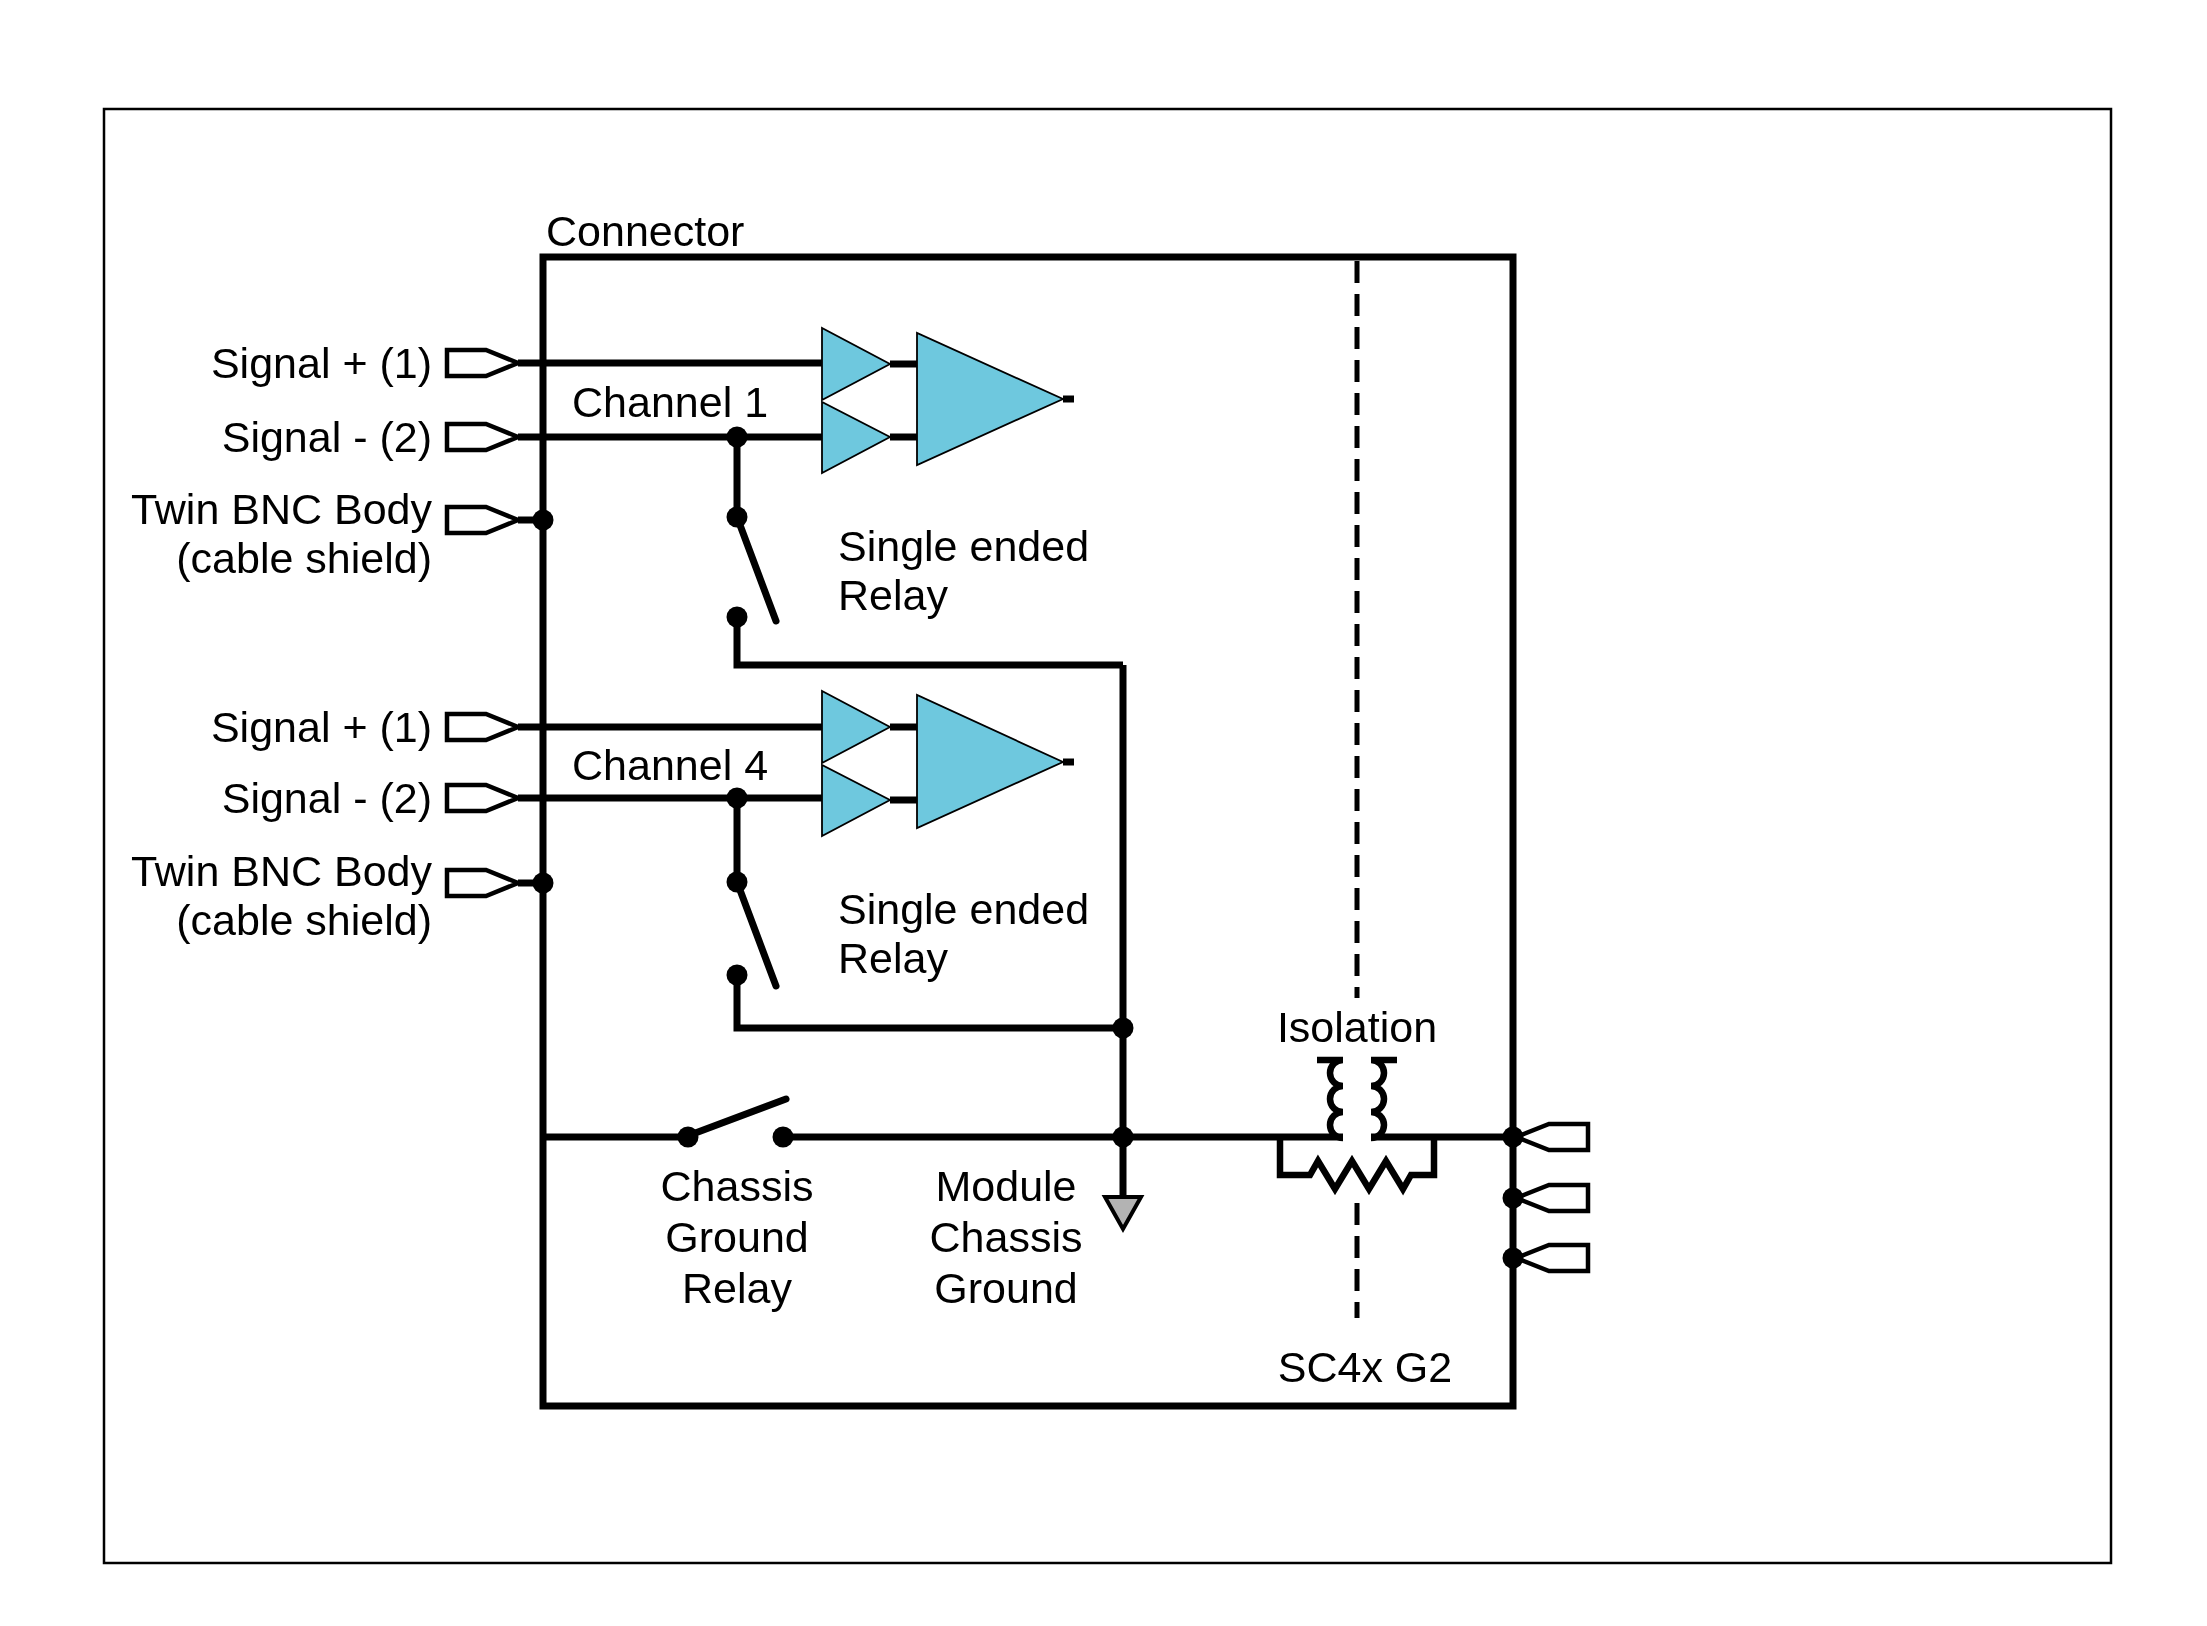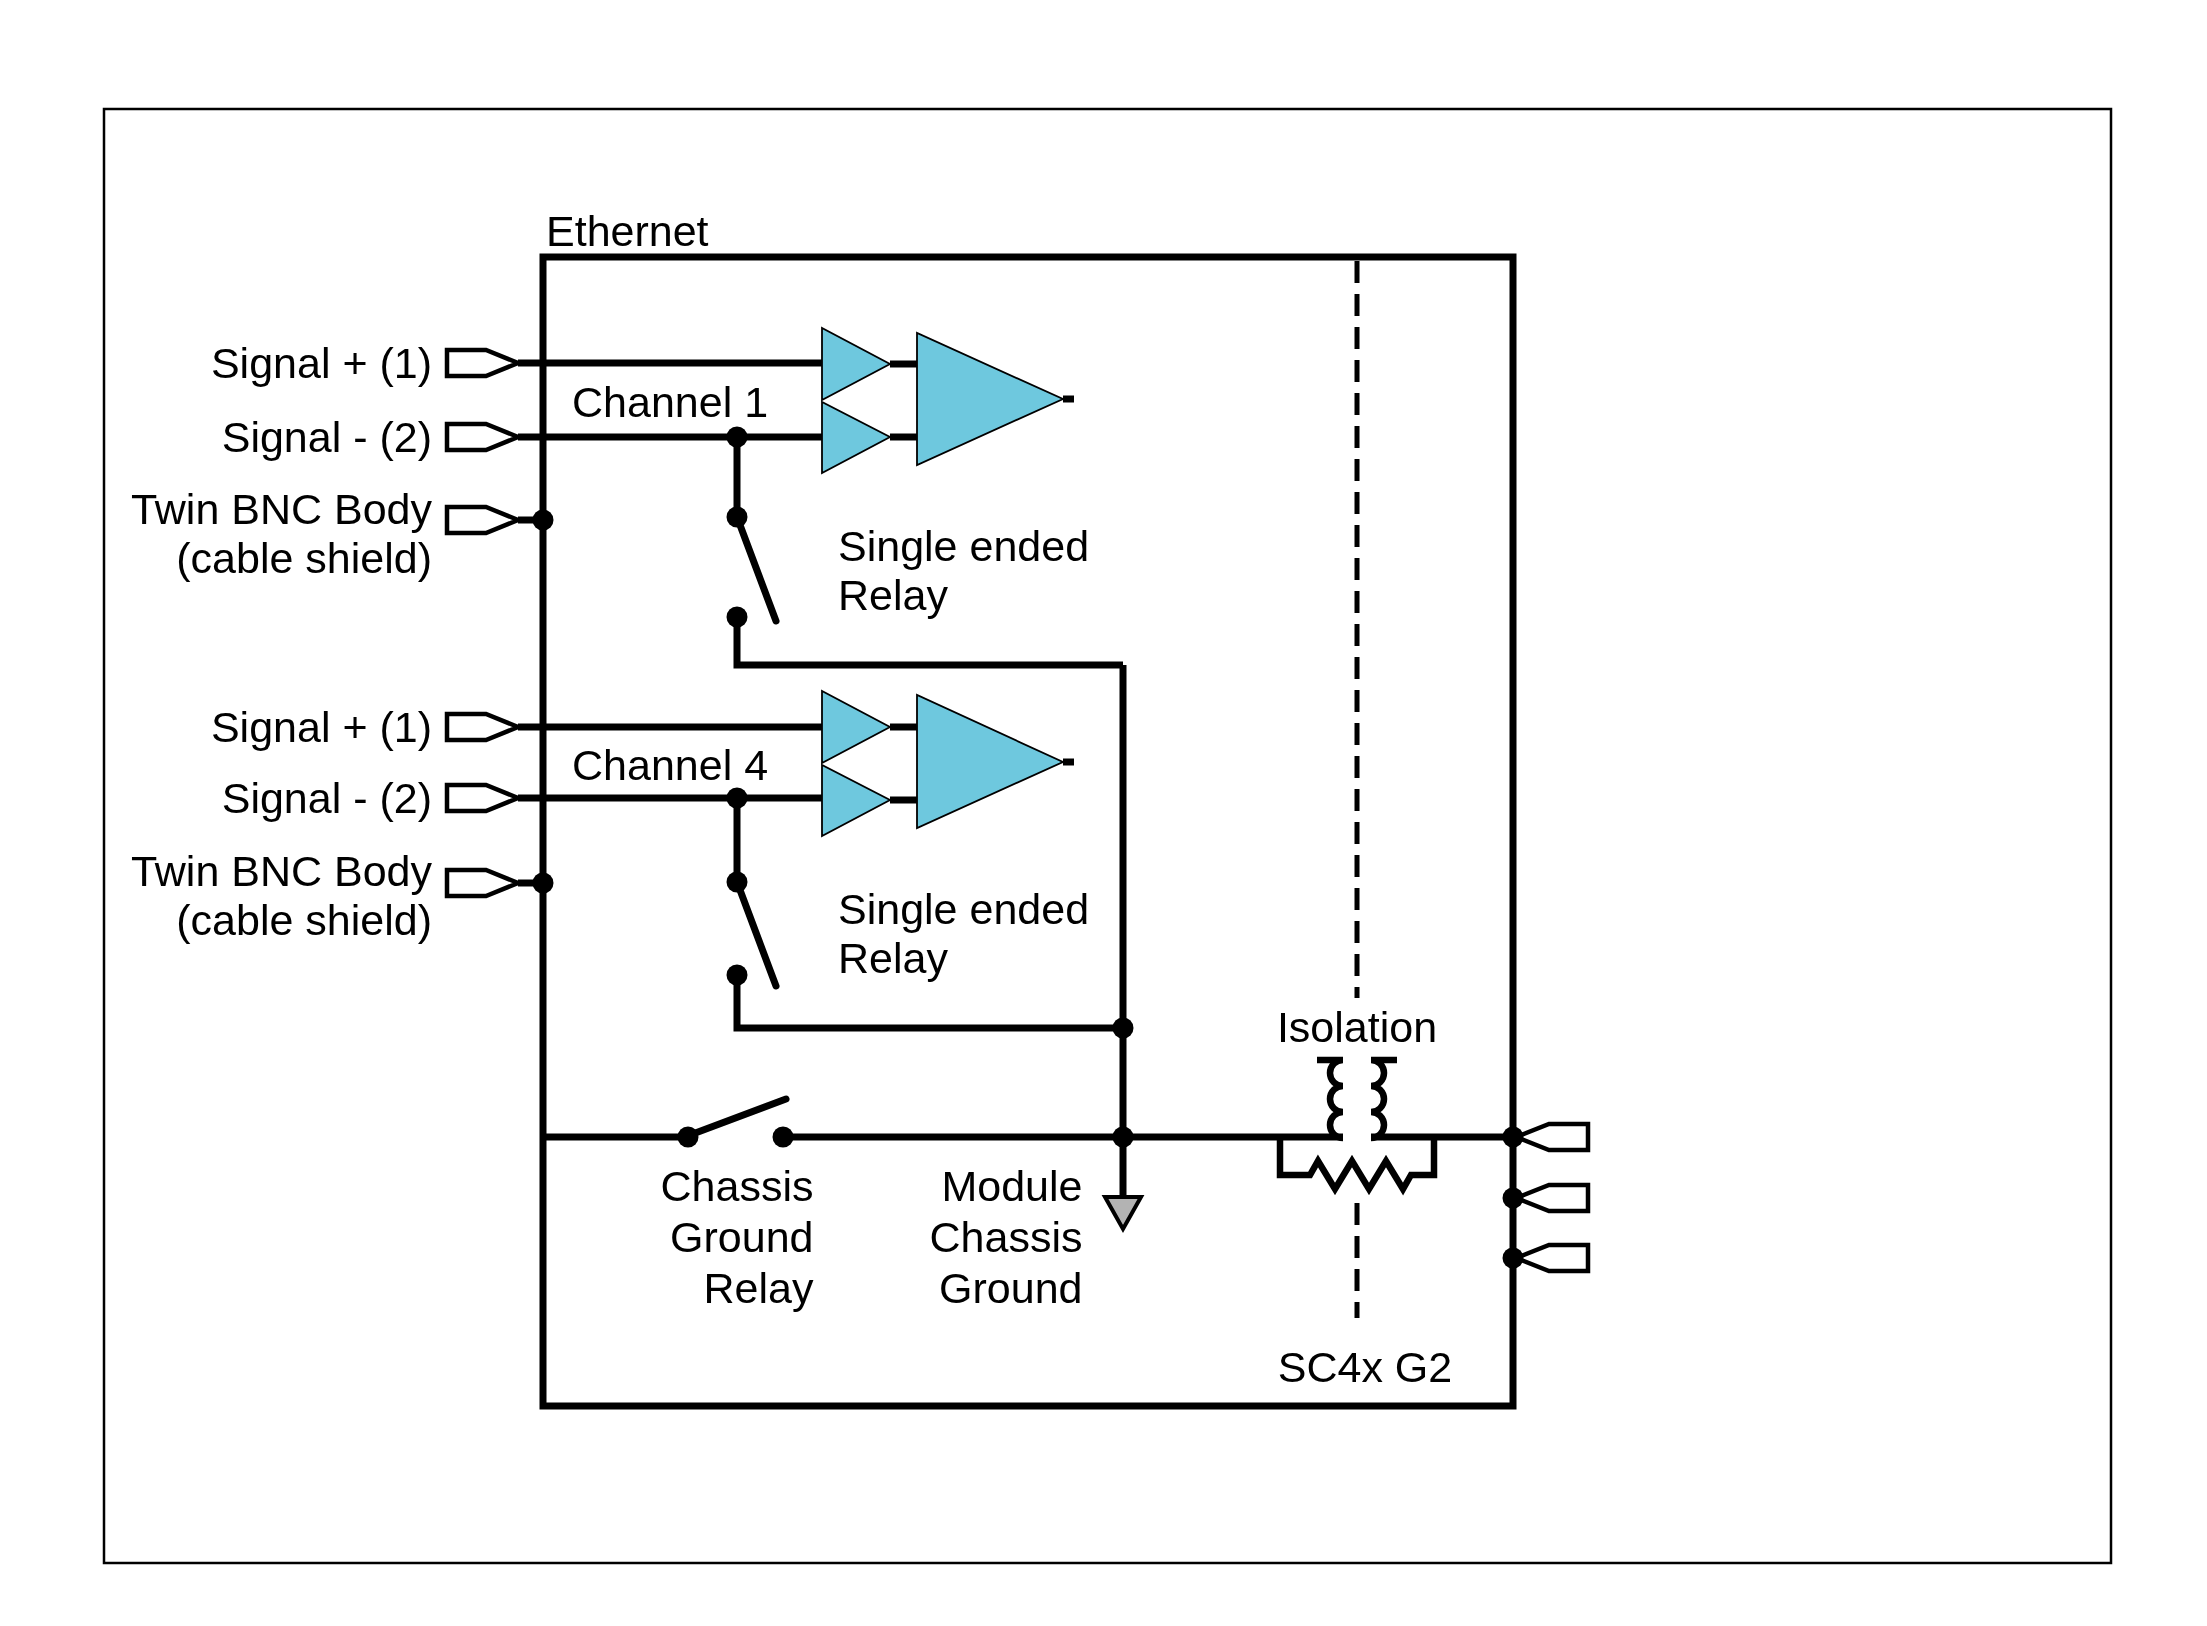--- a/index.html
+++ b/index.html
@@ -14,21 +14,21 @@
   svg.art { position:absolute; left:0; top:0; }
   .lbl {
     position:absolute;
     font-size:43px;
     line-height:50px;
     white-space:pre;
     color:#000;
   }
   .ra { right:1775px; text-align:right; }     
   .la { text-align:left; }
-  .ctr { transform:translateX(-50%); text-align:right; }
+  .ctr { transform:translateX(-50%); text-align:center; }
   .lh49 { line-height:49px; }
   .lh51 { line-height:51px; }
 </style>
 </head>
 <body>
 
 <div class="canvas">
 
   <svg class="art" width="2207" height="1626" viewBox="0 0 2207 1626">
 
@@ -112,21 +112,21 @@
       <circle cx="688" cy="1137" r="10.5"></circle>
       <circle cx="783" cy="1137" r="10.5"></circle>
       <circle cx="1123" cy="1028" r="10.5"></circle>
       <circle cx="1123" cy="1137" r="10.5"></circle>
       <circle cx="1513" cy="1137" r="10.5"></circle>
       <circle cx="1513" cy="1198" r="10.5"></circle>
       <circle cx="1513" cy="1258" r="10.5"></circle>
     </g>
   </svg>
 
-  <div class="lbl" style="left:546px; top:206px;">Ethernet</div>
+  <div class="lbl" style="left:546px; top:206px;">Connector</div>
 
   <div class="lbl ra" style="top:338px;">Signal + (1)</div>
   <div class="lbl ra" style="top:412px;">Signal - (2)</div>
   <div class="lbl ra lh49" style="top:485px;"><div>Twin BNC Body</div><div>(cable shield)</div></div>
 
   <div class="lbl ra" style="top:702px;">Signal + (1)</div>
   <div class="lbl ra" style="top:773px;">Signal - (2)</div>
   <div class="lbl ra lh49" style="top:847px;"><div>Twin BNC Body</div><div>(cable shield)</div></div>
 
   <div class="lbl" style="left:572px; top:377px;">Channel 1</div>

